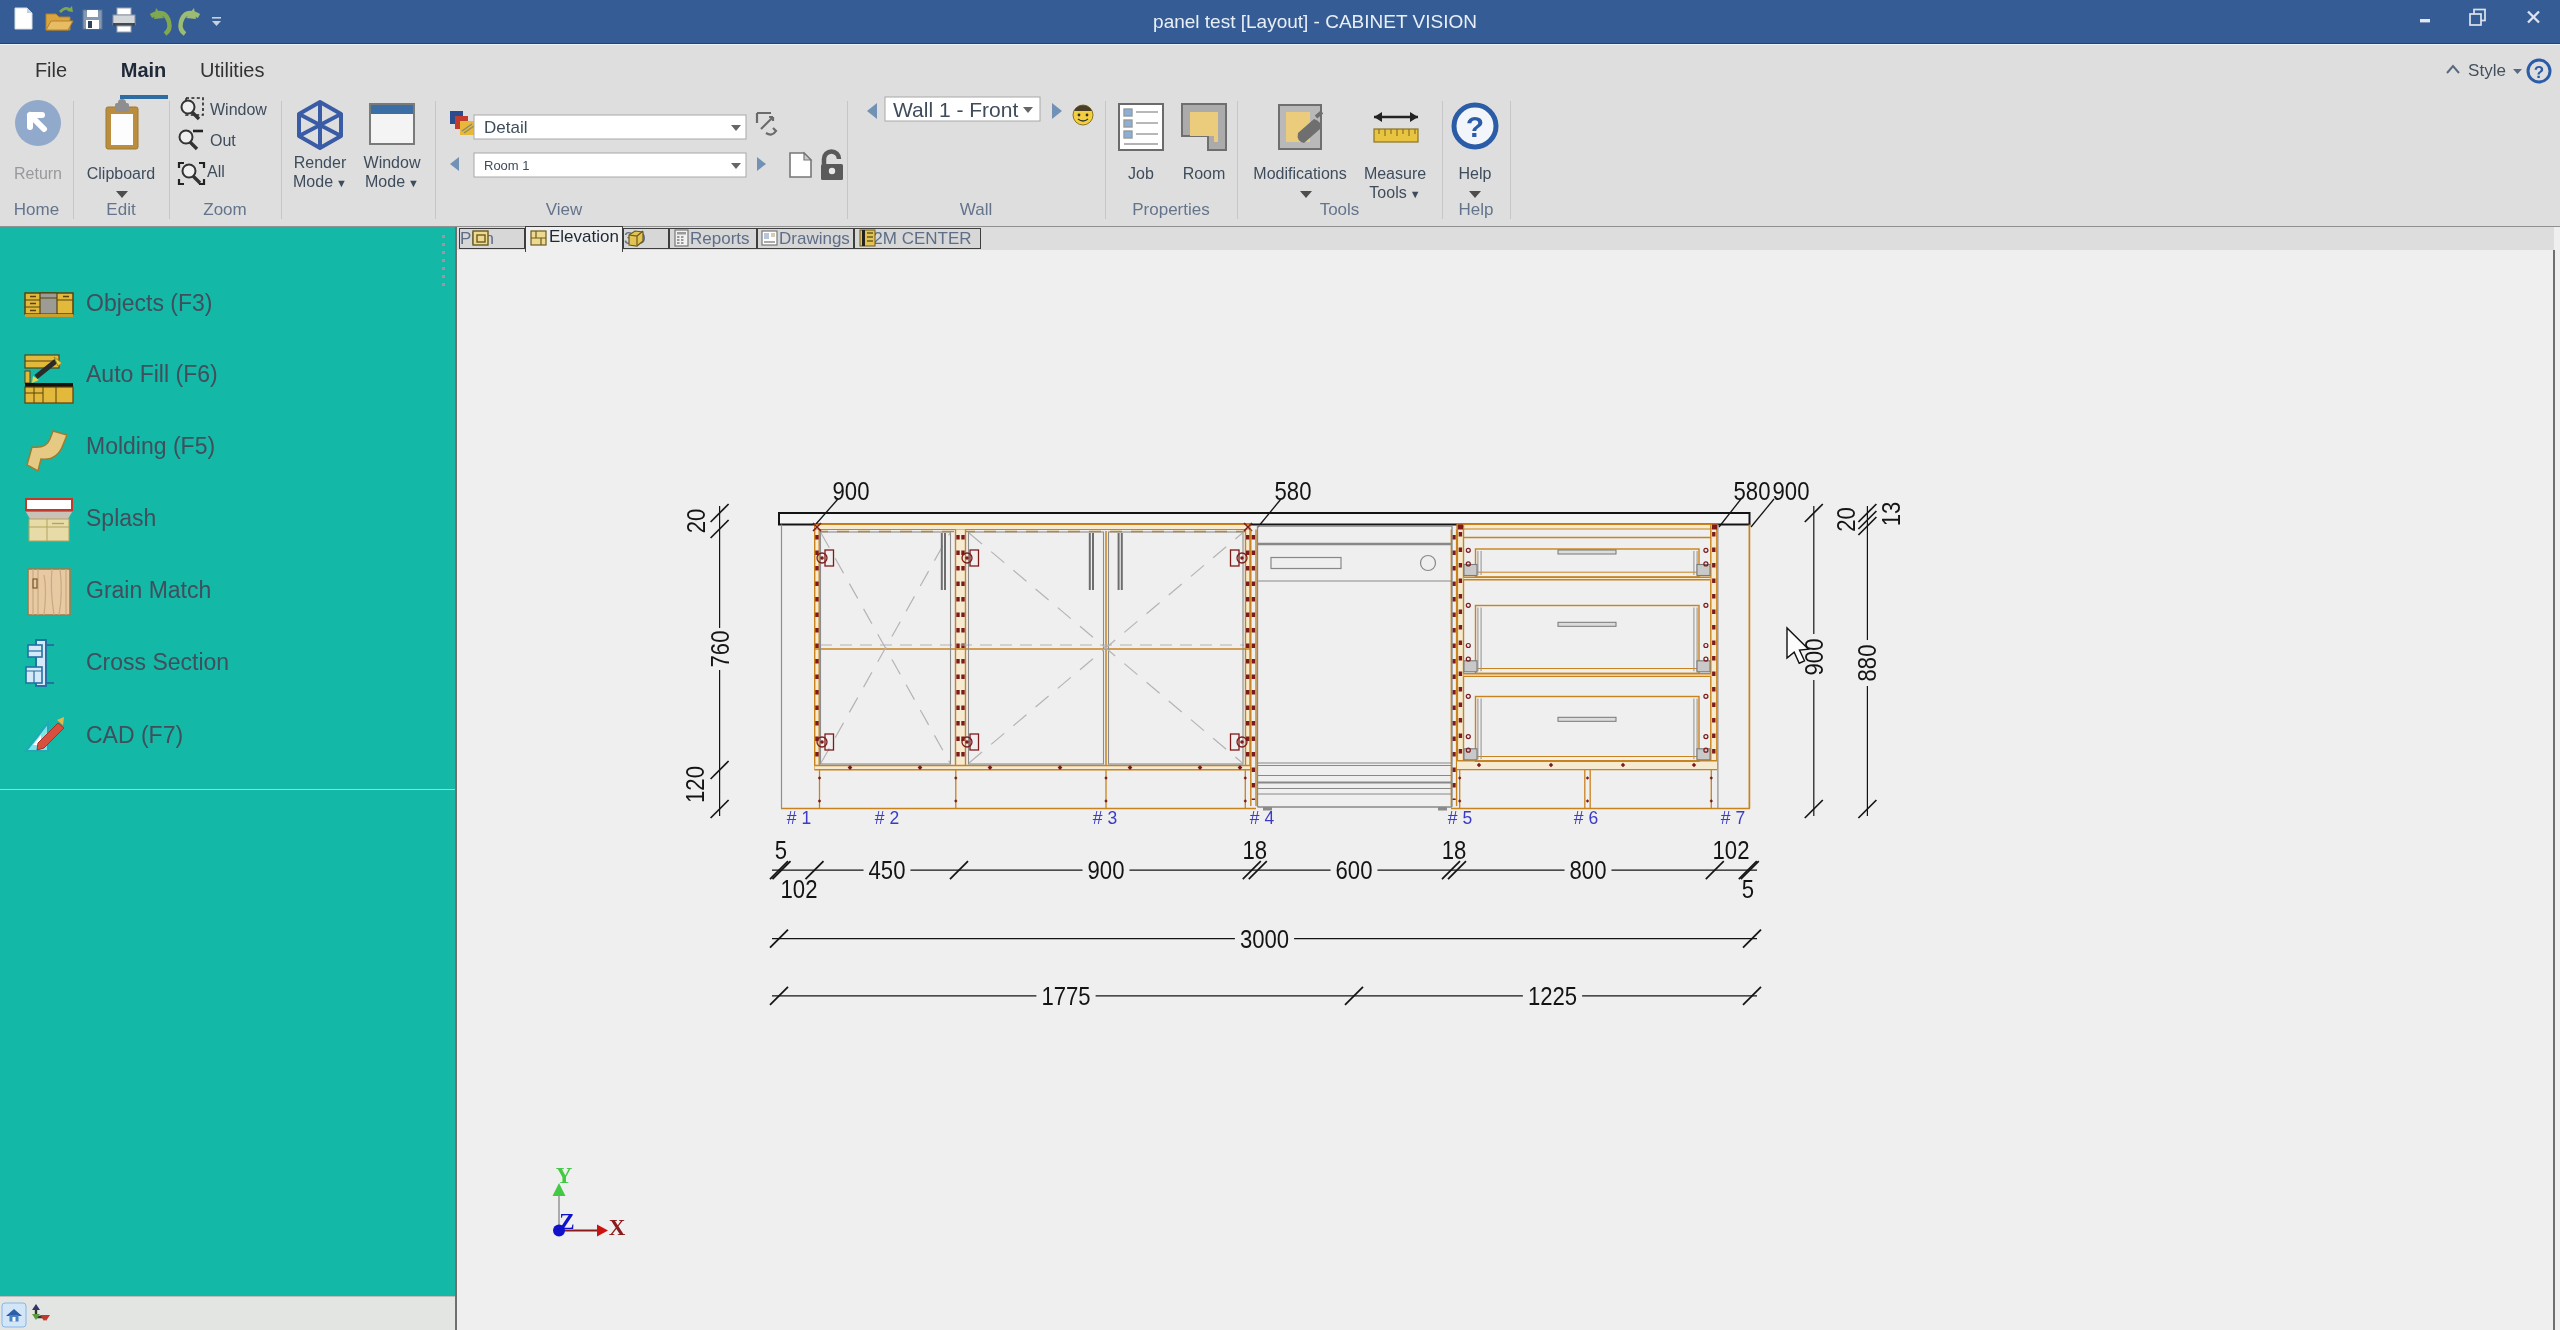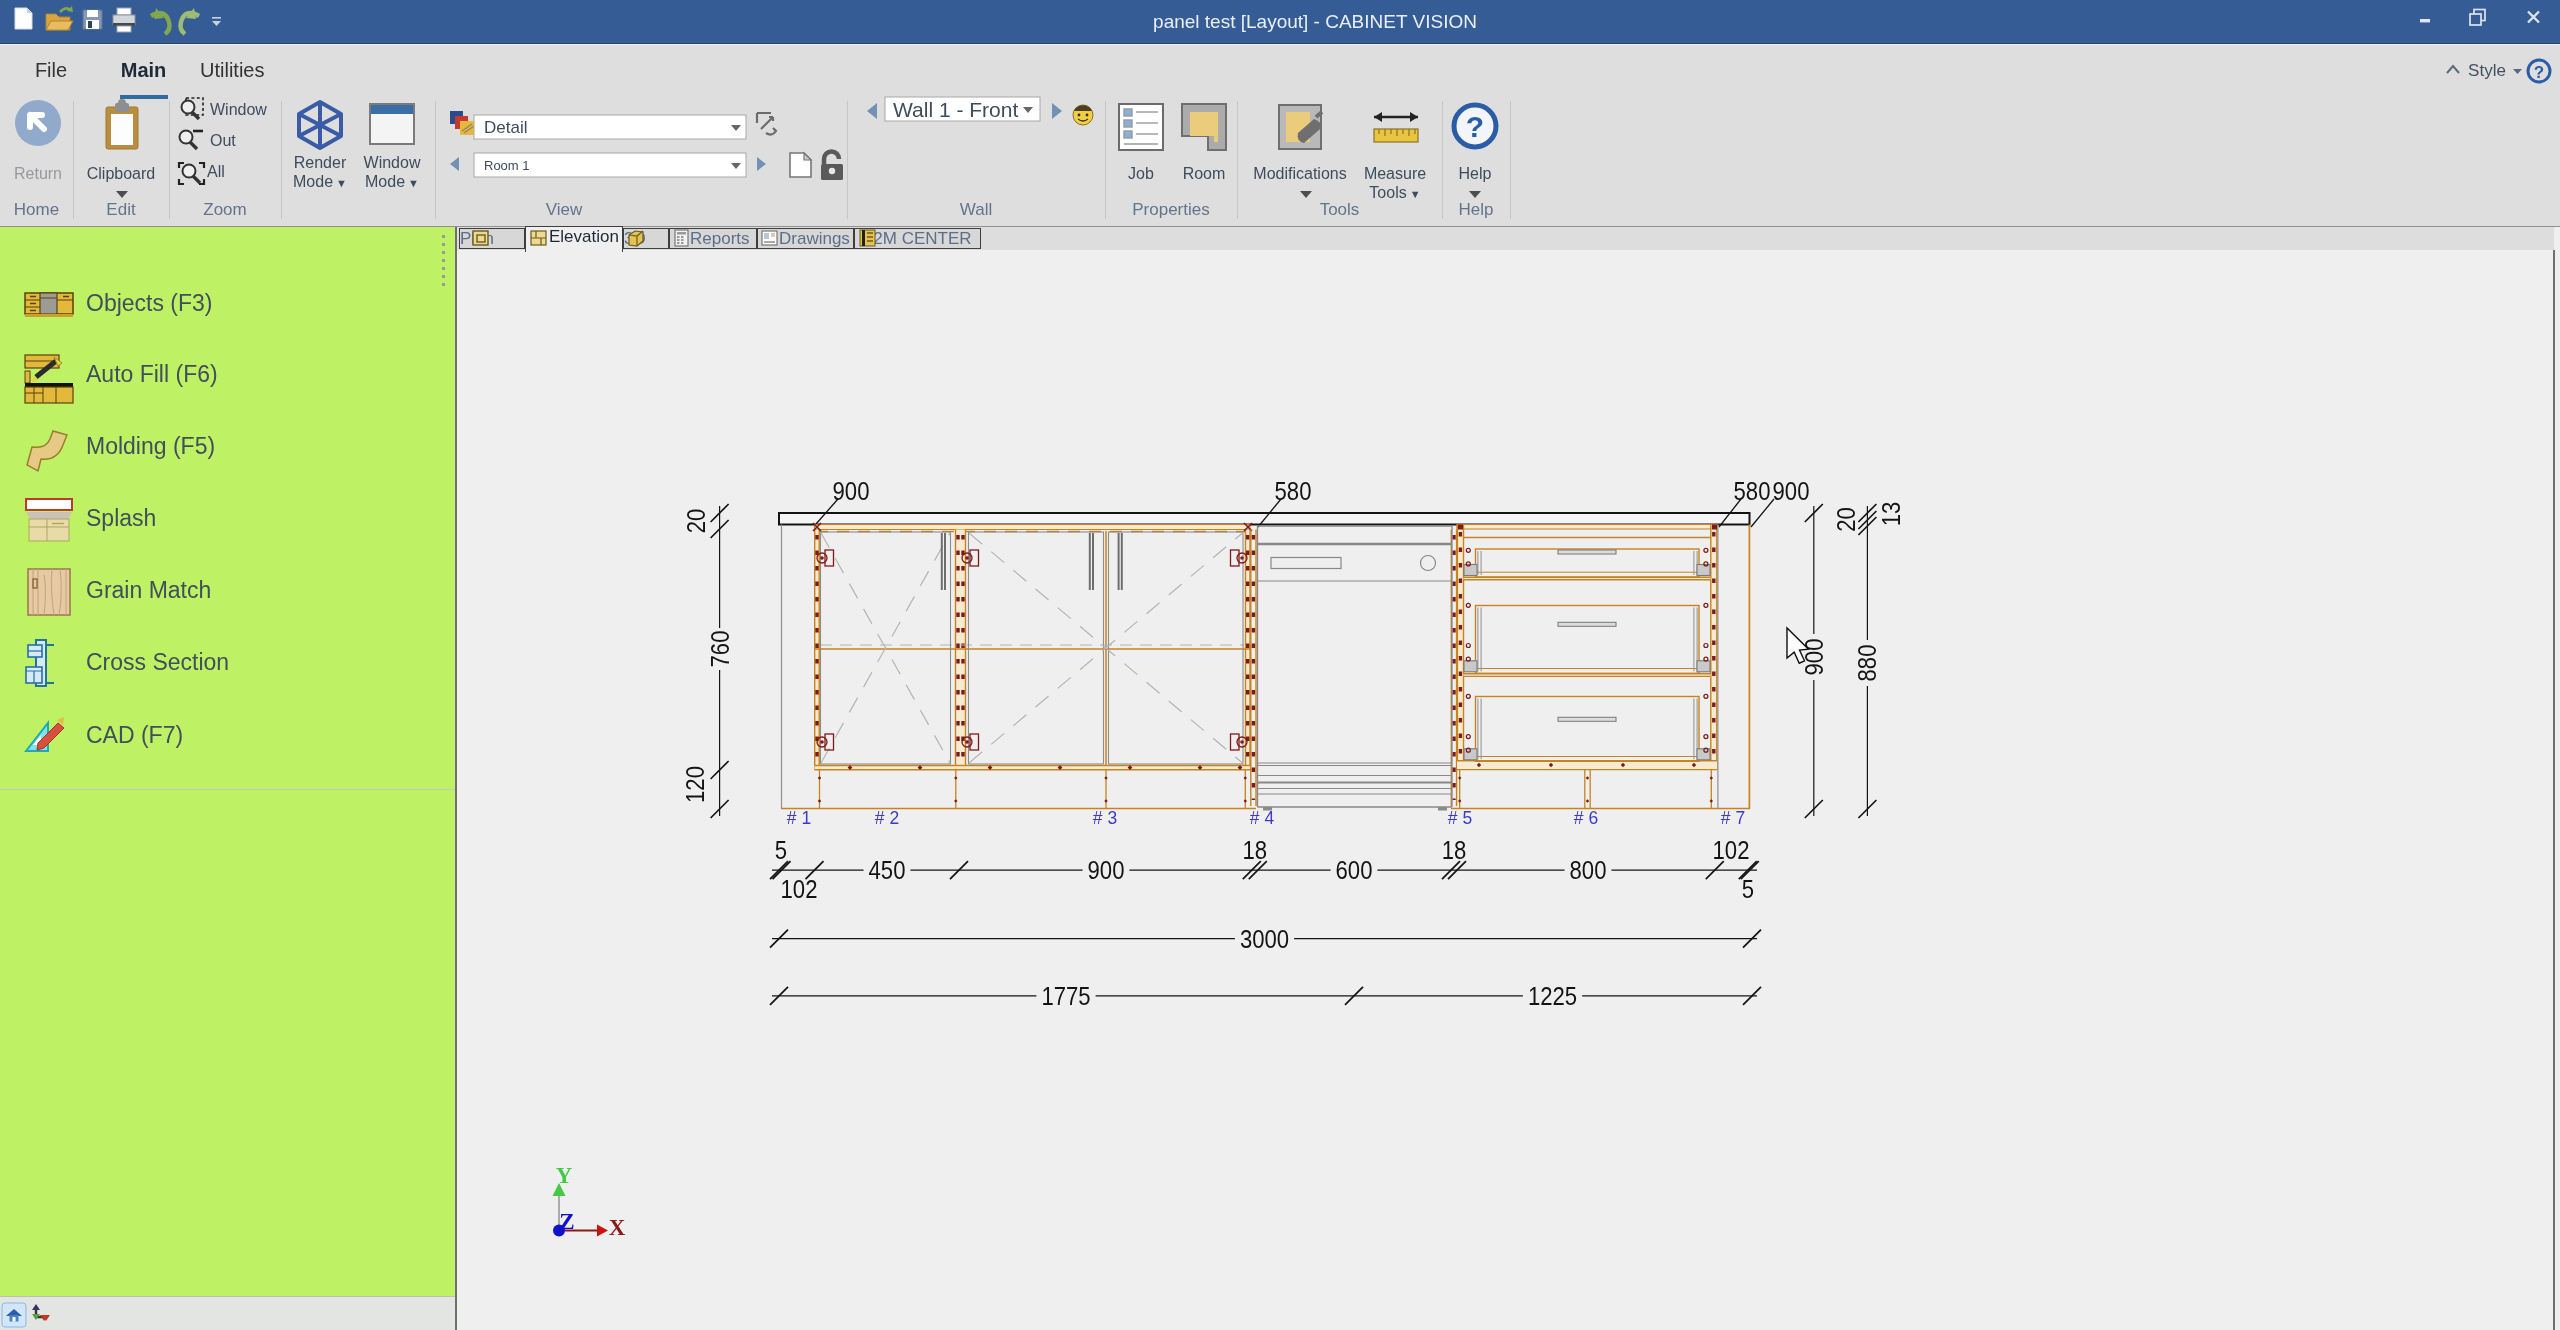--- a/index.html
+++ b/index.html
@@ -11,21 +11,21 @@
 #title{position:absolute;left:0;top:0;width:2630px;height:44px;line-height:44px;text-align:center;color:#E9EFF7;font-size:19px}
 
 #ribbon{position:absolute;left:0;top:44px;width:2560px;height:183px;background:#DEDEDE;border-top:1px solid #E9F1FB;border-bottom:1px solid #909090}
 .menutab{position:absolute;top:10px;height:30px;line-height:30px;font-size:20px;color:#333;}
 .grouplabel{position:absolute;top:155px;font-size:17px;color:#64748C;text-align:center}
 .btext{position:absolute;font-size:16px;color:#3E4C5C;text-align:center;line-height:19px}
 
 #tabband{position:absolute;left:457px;top:227px;width:2097px;height:23px;background:#DDDDDD;z-index:5}
 .tab{position:absolute;top:1px;height:21px;border:1px solid #3E3E3E;background:#D7D7D7;font-size:17px;color:#5E6E88;line-height:19px;white-space:nowrap}
 
-#sidebar{position:absolute;left:0;top:227px;width:483px;height:1103px;background:#bef264}
+#sidebar{position:absolute;left:0;top:227px;width:483px;height:1103px;background:#14b8a6}
 .sideitem{position:absolute;left:86px;font-size:23px;color:#414E5B}
 
 #canvas{position:absolute;left:457px;top:250px;width:2097px;height:1080px;background:#EFEFEF}
 #vline-sb{position:absolute;left:455px;top:227px;width:2px;height:1103px;background:#6F6F6F}
 #vline-right{position:absolute;left:2553px;top:250px;width:2px;height:1080px;background:#6F6F6F}
 #tabline{position:absolute;left:457px;top:248px;width:2097px;height:2px;background:#4A4A4A}
 </style>
 </head>
 <body>
 <div id="titlebar">

